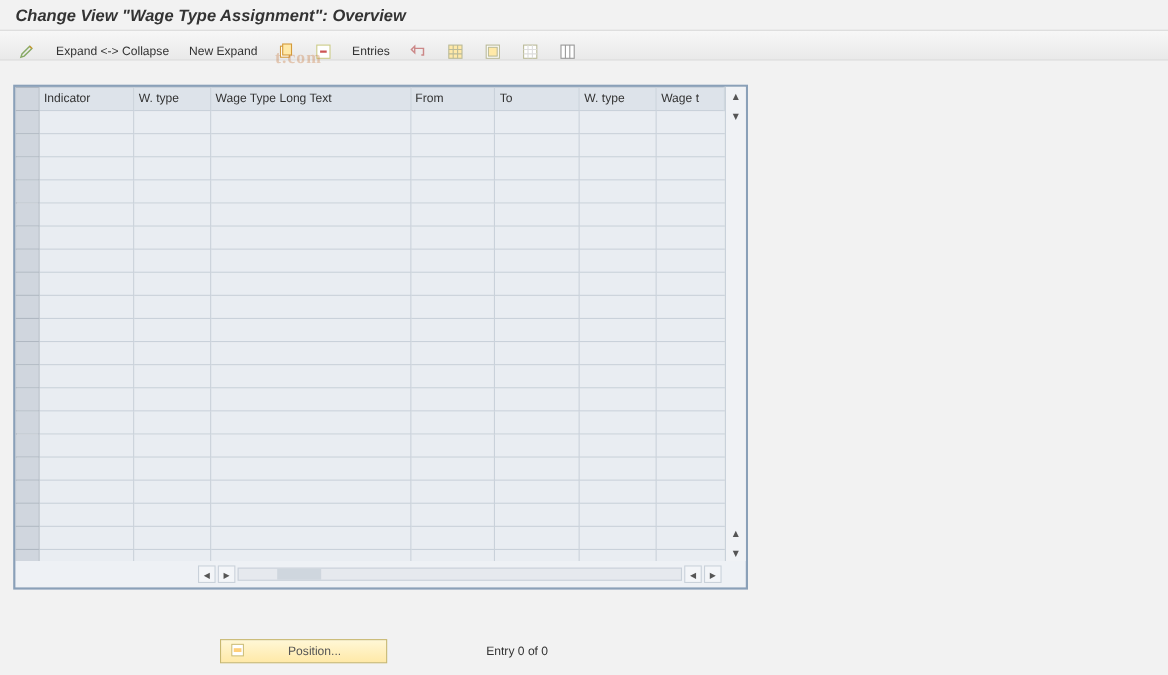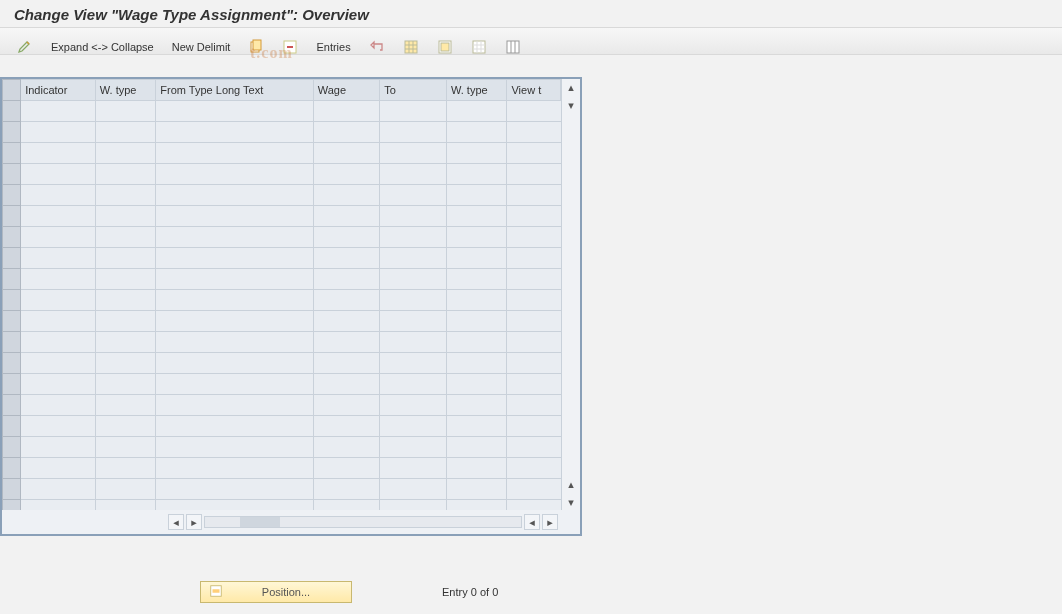--- a/index.html
+++ b/index.html
@@ -3,21 +3,21 @@
 <meta charset="utf-8">
 <style>
  html,body{margin:0;padding:0;font-family:Arial,Helvetica,sans-serif;font-size:11px;background:#f2f2f2;color:#333;}
  .window{width:1062px;height:614px;position:relative;background:#f2f2f2;overflow:hidden;}
  .title{font-size:15px;font-style:italic;font-weight:bold;color:#333;padding:6px 10px 4px 14px;}
  .toolbar{height:26px;background:linear-gradient(#f7f7f7,#e9e9e9);border-top:1px solid #d9d9d9;border-bottom:1px solid #d9d9d9;display:flex;align-items:center;padding:0 10px;gap:4px;}
  .tb-btn{display:flex;align-items:center;height:20px;padding:0 6px;border:1px solid transparent;border-radius:2px;cursor:pointer;margin-top:12px;}
  .tb-icon{width:16px;height:16px;display:inline-block;}
  .pencil-icon svg,.copy-icon svg,.box-icon svg,.ruler-icon svg,.grid-icon svg,.grid2-icon svg{width:16px;height:16px;}
  .watermark{position:absolute;left:250px;top:44px;font-family:Georgia,serif;font-size:16px;color:rgba(200,120,60,.35);font-weight:bold;letter-spacing:1px;pointer-events:none;}
- .table-frame{position:absolute;left:0;top:77px;width:582px;height:459px;border:2px solid #8aa0b8;background:#eef1f5;box-sizing:border-box;}
+ .table-frame{position:absolute;left:12px;top:77px;width:668px;height:459px;border:2px solid #8aa0b8;background:#eef1f5;box-sizing:border-box;}
  .table-wrap{position:absolute;left:0;top:0;right:18px;bottom:24px;overflow:hidden;}
  table{border-collapse:collapse;width:100%;table-layout:fixed;}
  th,td{border:1px solid #c9d1da;height:20px;background:#e9edf2;padding:0 4px;font-weight:normal;text-align:left;white-space:nowrap;overflow:hidden;}
  th{background:#dde3ea;color:#333;font-size:11px;}
  .row-sel{width:18px;background:#d0d6de;border:1px solid #b0b8c2;}
  .vscroll{position:absolute;top:0;right:0;width:18px;bottom:24px;background:#f0f2f5;border-left:1px solid #c9d1da;display:flex;flex-direction:column;align-items:center;justify-content:space-between;}
  .vscroll .arrow{width:16px;height:16px;display:flex;align-items:center;justify-content:center;color:#555;cursor:pointer;}
  .cfg-icon{width:18px;height:20px;background:#eaeef3;border:1px solid #c9d1da;position:absolute;right:0;top:0;display:flex;align-items:center;justify-content:center;cursor:pointer;}
  .hscroll{position:absolute;left:0;right:18px;bottom:0;height:24px;display:flex;align-items:center;padding:0 4px;gap:2px;}
  .hscroll .track{flex:1;height:10px;background:#e6e9ee;border:1px solid #c9d1da;position:relative;}
@@ -39,21 +39,21 @@
         <svg viewBox="0 0 16 16">
             <path d="M2 13l1-3 7-7 2 2-7 7-3 1z" fill="none" stroke="#8a6" stroke-width="1.3"></path>
             <path d="M10 3l2 2" stroke="#c93" stroke-width="1.3"></path>
           </svg>
       </span>
     </div>
     <div class="tb-btn">
       <span>Expand &lt;-&gt; Collapse</span>
     </div>
     <div class="tb-btn">
-      <span>New Delimit</span>
+      <span>New Expand</span>
     </div>
     <div class="tb-btn">
       <span class="tb-icon copy-icon">
         <svg viewBox="0 0 16 16">
             <rect x="3" y="3" width="8" height="10" fill="#fff" stroke="#d49a3a"></rect>
             <rect x="5" y="1" width="8" height="10" fill="#ffe9a8" stroke="#d49a3a"></rect>
           </svg>
       </span>
     </div>
     <div class="tb-btn">
@@ -121,25 +121,25 @@
             <col style="width: 66px;">
             <col style="width: 66px;">
             <col style="width: 60px;">
             <col style="width: 54px;">
           </colgroup>
         <thead>
             <tr id="hdr">
               <th class="row-sel"></th>
               <th>Indicator</th>
               <th>W. type</th>
-              <th>From Type Long Text</th>
-              <th>Wage</th>
+              <th>Wage Type Long Text</th>
+              <th>From</th>
               <th>To</th>
               <th>W. type</th>
-              <th>View t</th>
+              <th>Wage t</th>
             </tr>
           </thead>
         <tbody id="tb">
             <tr>
               <td class="row-sel"></td>
               <td></td>
               <td></td>
               <td></td>
               <td></td>
               <td></td>

